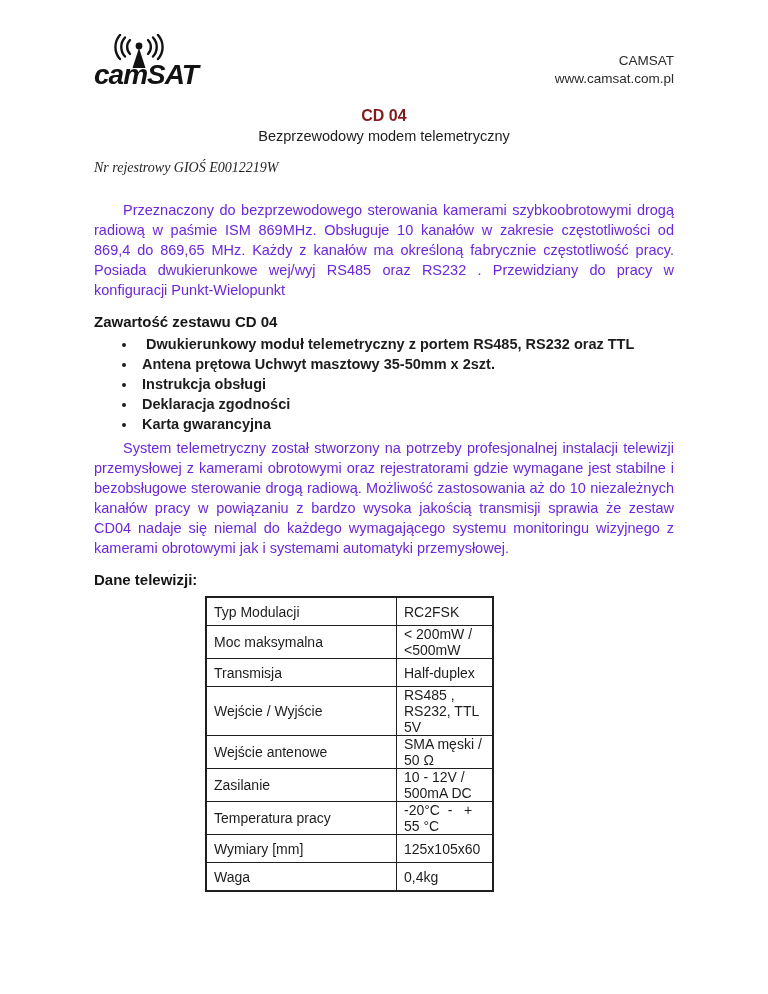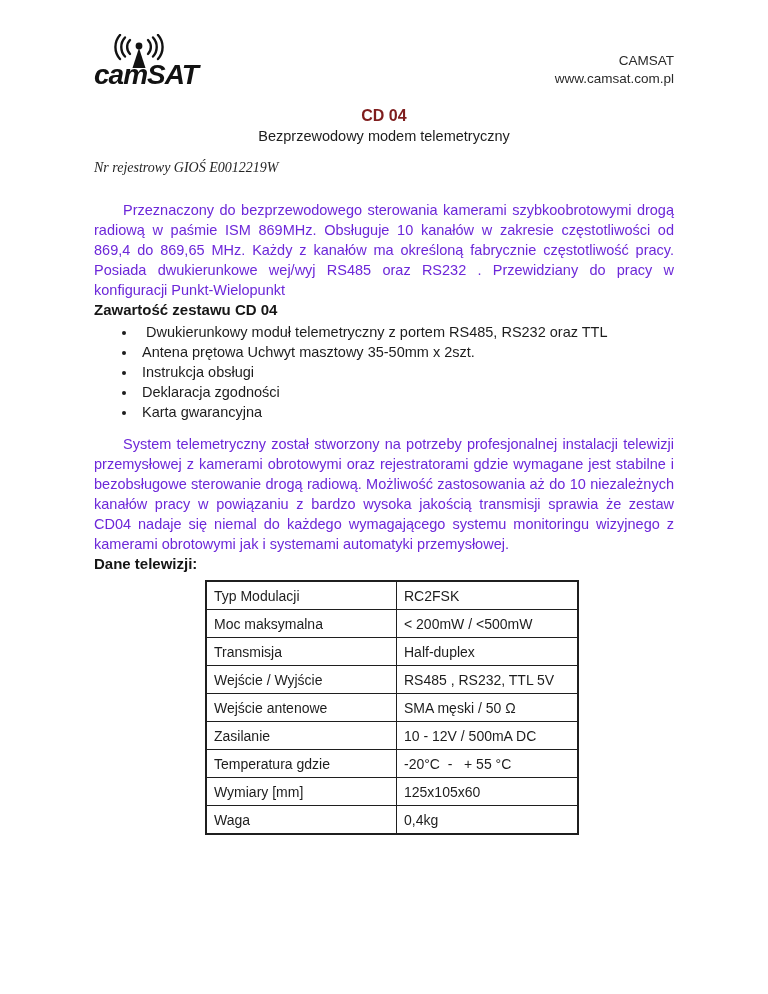--- a/index.html
+++ b/index.html
@@ -77,41 +77,43 @@
   .para {
     margin: 24px 0 0 0;
     font-size: 14.5px;
     line-height: 20px;
     text-align: justify;
     text-indent: 29px;
     color: #6d28d9;
   }
   .para.second { margin-top: 3px; }
   .h2 {
+    margin-top: 12px;
     font-size: 15px;
     font-weight: bold;
     line-height: 20px;
     color: #161616;
   }
   ul.contents-list {
-    margin: 2px 0 12px 0;
+    margin: 2px 0 4px 0;
     padding: 0 0 0 43px;
     list-style: disc;
+    font-weight: bold;
   }
   ul.contents-list li {
     font-size: 14.5px;
     line-height: 20px;
     padding-left: 5px;
     white-space: pre-wrap;
     color: #1d1d1d;
   }
   
   table.specs {
     margin: 6px 0 0 111px;
-    width: 374px;
+    width: 289px;
     border-collapse: collapse;
     border: 2px solid #1f1f1f;
     table-layout: fixed;
   }
   table.specs td {
     border: 1px solid #1f1f1f;
     height: 27px;
     padding: 0 4px 0 7px;
     font-size: 14px;
     vertical-align: middle;
@@ -185,21 +187,21 @@
       </tr>
       <tr>
         <td class="label-col">Wejście antenowe</td>
         <td>SMA męski / 50 Ω</td>
       </tr>
       <tr>
         <td class="label-col">Zasilanie</td>
         <td>10 - 12V / 500mA DC</td>
       </tr>
       <tr>
-        <td class="label-col">Temperatura gdzie</td>
+        <td class="label-col">Temperatura pracy</td>
         <td>-20°C  -   + 55 °C</td>
       </tr>
       <tr>
         <td class="label-col">Wymiary [mm]</td>
         <td>125x105x60</td>
       </tr>
       <tr>
         <td class="label-col">Waga</td>
         <td>0,4kg</td>
       </tr>

